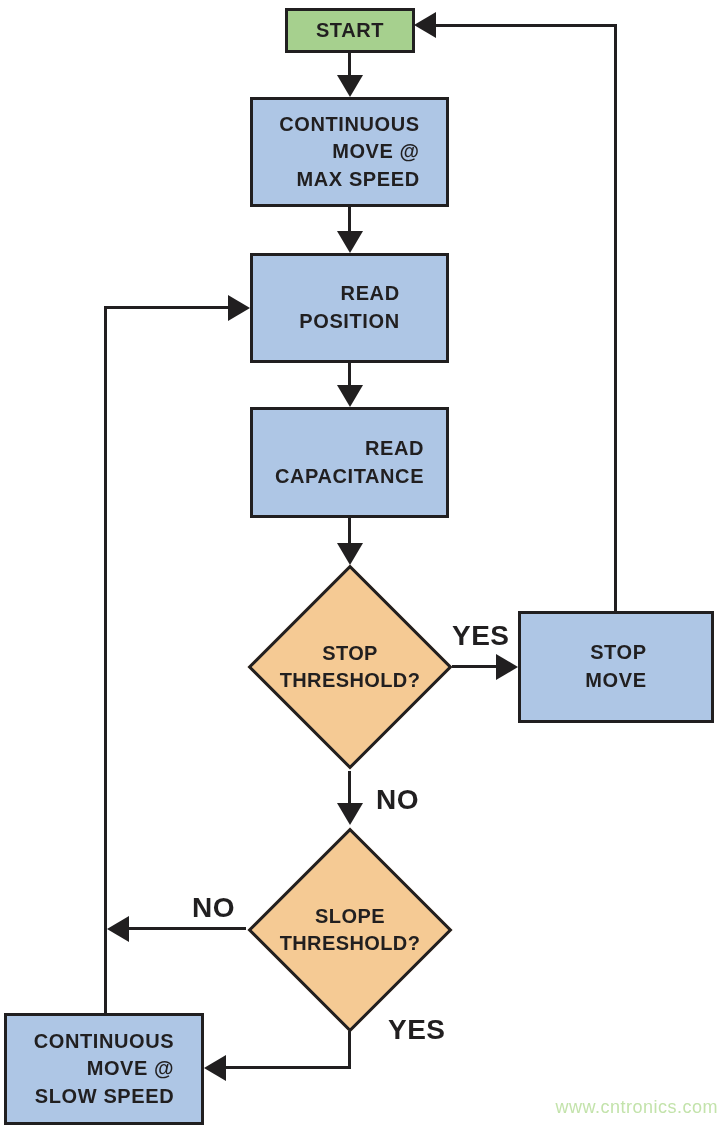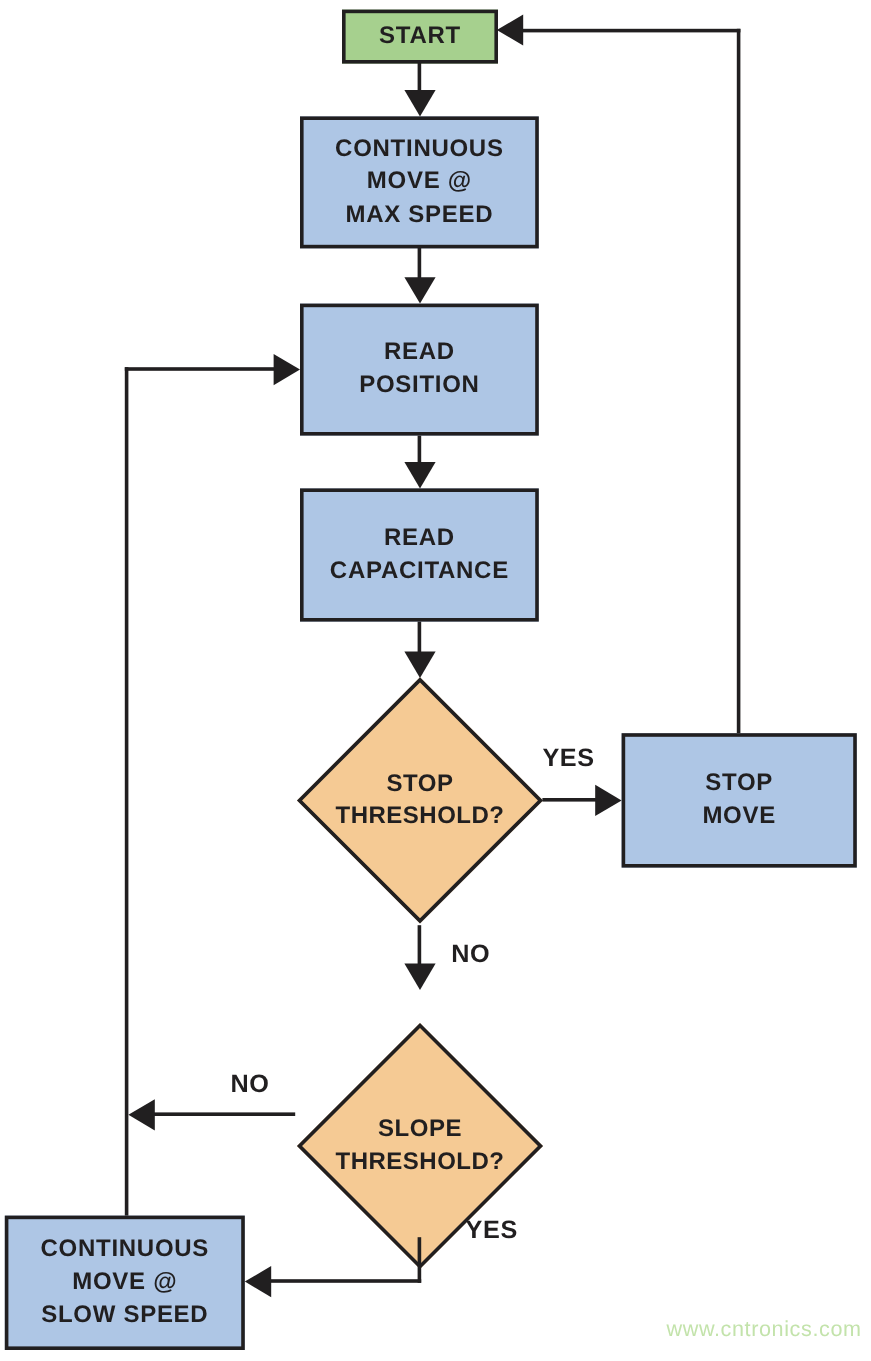--- a/index.html
+++ b/index.html
@@ -11,21 +11,21 @@
     background: #ffffff;
     overflow: hidden;
   }
   .node {
     position: absolute;
     box-sizing: border-box;
     border: 3px solid var(--ink);
     display: flex;
     align-items: center;
     justify-content: center;
-    text-align: center;
+    text-align: right;
     font-weight: bold;
     font-size: 20px;
     letter-spacing: 0.6px;
     line-height: 1.38;
     color: var(--ink);
     white-space: pre-line;
   }
   .terminal { background: var(--terminal-fill); }
   .process  { background: var(--process-fill); }
   .diamond { position: absolute; width: 208px; height: 208px; }
@@ -50,21 +50,21 @@
     white-space: pre-line;
   }
   .line { position: absolute; background: var(--ink); }
   .arr { position: absolute; width: 0; height: 0; }
   .arr.down  { border-left: 13px solid transparent; border-right: 13px solid transparent; border-top: 22px solid var(--ink); }
   .arr.right { border-top: 13px solid transparent; border-bottom: 13px solid transparent; border-left: 22px solid var(--ink); }
   .arr.left  { border-top: 13px solid transparent; border-bottom: 13px solid transparent; border-right: 22px solid var(--ink); }
   .edge-label {
     position: absolute;
     font-weight: bold;
-    font-size: 21px;
+    font-size: 28px;
     letter-spacing: 0.5px;
     color: var(--ink);
   }
   .watermark {
     position: absolute;
     right: 8px;
     top: 1097px;
     font-size: 18px;
     letter-spacing: 0.5px;
     color: var(--watermark-color);
@@ -89,21 +89,21 @@
 
   <div class="diamond" style="left:246px; top:563px;">
     <div class="shape"></div>
     <div class="dlabel">STOP
 THRESHOLD?</div>
   </div>
 
   <div class="node process" style="left:518px; top:611px; width:196px; height:112px;"><span>STOP
 MOVE</span></div>
 
-  <div class="diamond" style="left:246px; top:851px;">
+  <div class="diamond" style="left:246px; top:826px;">
     <div class="shape"></div>
     <div class="dlabel">SLOPE
 THRESHOLD?</div>
   </div>
 
   <div class="node process" style="left:4px; top:1013px; width:200px; height:112px;"><span>CONTINUOUS
 MOVE @
 SLOW SPEED</span></div>
 
   <div class="line" style="left:348px; top:52px; width:3px; height:26px;"></div>

